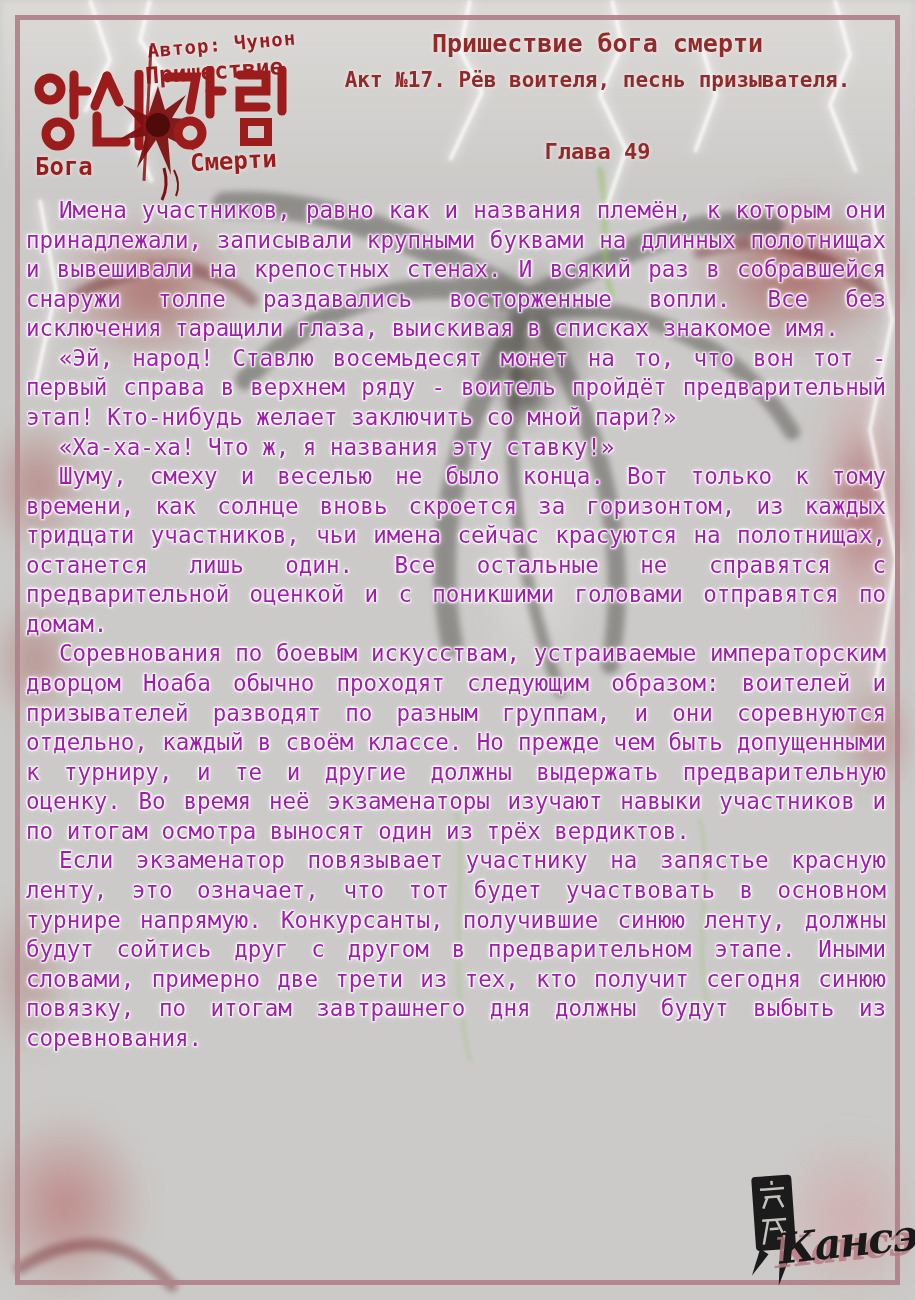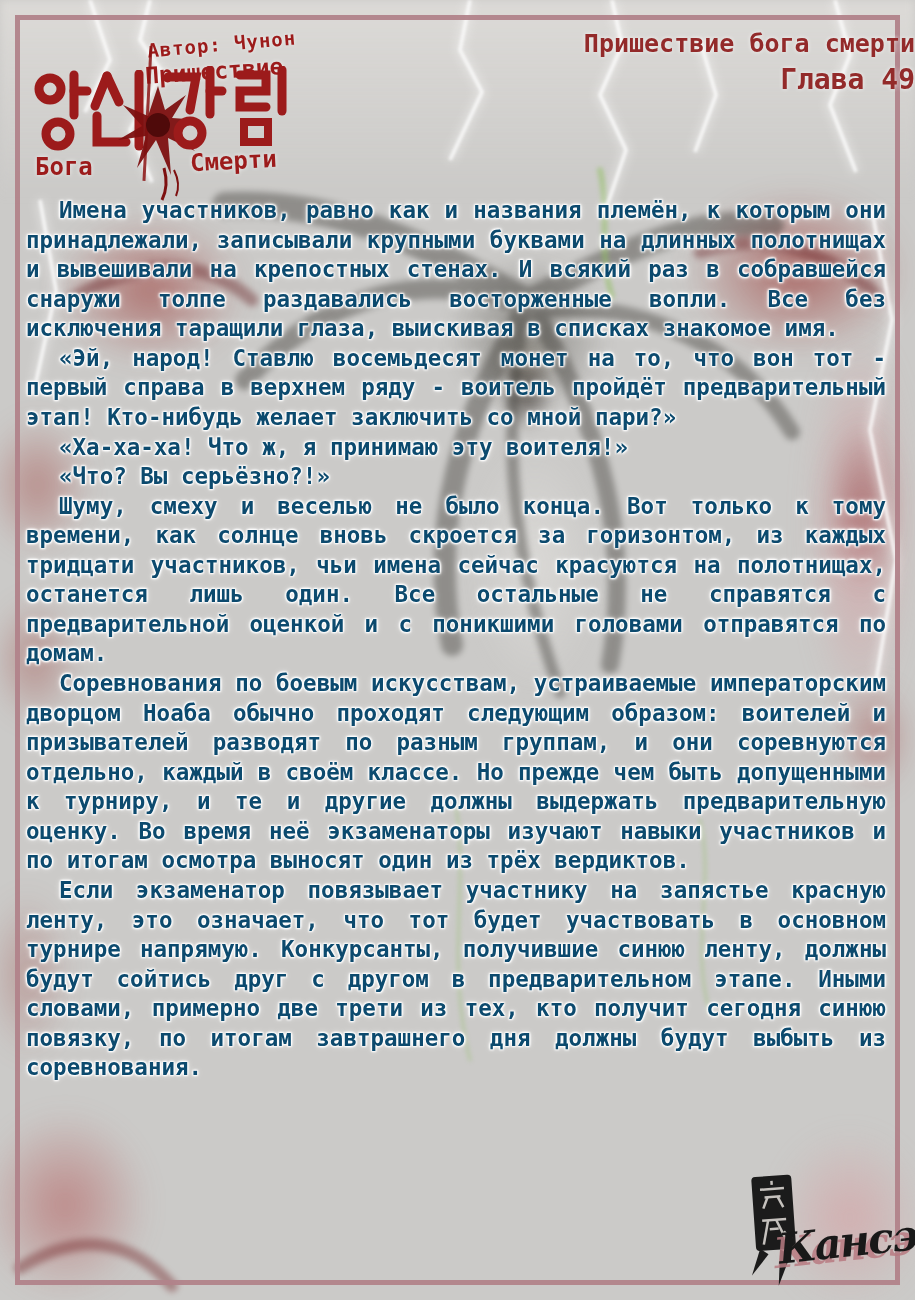--- a/index.html
+++ b/index.html
@@ -35,29 +35,29 @@
   .logo .author{position:absolute;left:122px;top:8px;font-size:19px;font-weight:700;transform:rotate(-5deg);white-space:nowrap;letter-spacing:1px;}
   .logo .ru-top{position:absolute;left:120px;top:33px;font-size:23px;font-weight:700;transform:rotate(-4deg);white-space:nowrap;}
   .logo .hangul-left{position:absolute;left:8px;top:45px;}
   .logo .hangul-right{position:absolute;left:135px;top:41px;}
   .logo .slash{position:absolute;left:121px;top:21px;width:3px;height:135px;background:#8c1414;transform:rotate(3deg);opacity:.85;}
   .logo .splat{position:absolute;left:83px;top:53px;}
   .logo .ru-bl{position:absolute;left:10px;top:128px;font-size:24px;font-weight:700;}
   .logo .ru-br{position:absolute;left:165px;top:122px;font-size:24px;font-weight:700;transform:rotate(-3deg);}
   .logo .rtxt{text-shadow:0 0 4px rgba(255,255,255,.7);}
   
-  .header{position:absolute;left:280px;top:26px;width:635px;z-index:7;text-align:right;
+  .header{position:absolute;left:280px;top:26px;width:635px;z-index:7;text-align:center;
     color:#932a2a;font-weight:700;text-shadow:0 0 4px rgba(255,255,255,.75);}
   .header .t1{font-size:25px;line-height:36px;}
   .header .t2{font-size:21px;line-height:36px;}
-  .header .t3{font-size:28px;line-height:36px;}
+  .header .t3{font-size:22px;line-height:36px;margin-top:36px;}
   .header .t4{font-size:22px;line-height:36px;margin-top:8px;}
   
   .bodytext{position:absolute;left:26px;top:196px;width:860px;z-index:7;
-    color:#0c4a6e;font-weight:700;font-size:22.5px;line-height:29.57px;
+    color:#a21caf;font-weight:400;font-size:22.5px;line-height:29.57px;
     text-align:justify;
     text-shadow:1px 1px 2px #fff,-1px -1px 2px #fff,1px -1px 2px #fff,-1px 1px 2px #fff,0 0 6px rgba(255,255,255,.85);}
   .bodytext p{margin:0;text-indent:33px;}
   
   .stamp{position:absolute;left:742px;top:1168px;width:180px;height:135px;z-index:8;}
   .stamp .sig{position:absolute;left:36px;top:48px;font-family:"DejaVu Serif",serif;
     font-style:italic;font-weight:700;font-size:42px;color:#191919;white-space:nowrap;
     transform:rotate(-6deg);letter-spacing:-2px;
     text-shadow:-5px 4px 0 rgba(183,122,129,.85);}
 </style>
@@ -176,28 +176,28 @@
         </g>
       </svg>
     </span>
 
     <div class="ru-bl rtxt">Бога</div>
     <div class="ru-br rtxt">Смерти</div>
   </div>
 
   <div class="header">
     <div class="t1">Пришествие бога смерти</div>
+    <div class="t2">Акт №17. Рёв воителя, песнь призывателя.</div>
     <div class="t3">Глава 49</div>
   </div>
 
   <div class="bodytext">
     <p>Имена участников, равно как и названия племён, к которым они принадлежали, записывали крупными буквами на длинных полотнищах и вывешивали на крепостных стенах. И всякий раз в собравшейся снаружи толпе раздавались восторженные вопли. Все без исключения таращили глаза, выискивая в списках знакомое имя.</p>
     <p>«Эй, народ! Ставлю восемьдесят монет на то, что вон тот - первый справа в верхнем ряду - воитель пройдёт предварительный этап! Кто-нибудь желает заключить со мной пари?»</p>
-    <p>«Ха-ха-ха! Что ж, я принимаю эту воителя!»</p>
-    <p>«Что? Вы серьёзно?!»</p>
+    <p>«Ха-ха-ха! Что ж, я названия эту ставку!»</p>
     <p>Шуму, смеху и веселью не было конца. Вот только к тому времени, как солнце вновь скроется за горизонтом, из каждых тридцати участников, чьи имена сейчас красуются на полотнищах, останется лишь один. Все остальные не справятся с предварительной оценкой и с поникшими головами отправятся по домам.</p>
     <p>Соревнования по боевым искусствам, устраиваемые императорским дворцом Ноаба обычно проходят следующим образом: воителей и призывателей разводят по разным группам, и они соревнуются отдельно, каждый в своём классе. Но прежде чем быть допущенными к турниру, и те и другие должны выдержать предварительную оценку. Во время неё экзаменаторы изучают навыки участников и по итогам осмотра выносят один из трёх вердиктов.</p>
     <p>Если экзаменатор повязывает участнику на запястье красную ленту, это означает, что тот будет участвовать в основном турнире напрямую. Конкурсанты, получившие синюю ленту, должны будут сойтись друг с другом в предварительном этапе. Иными словами, примерно две трети из тех, кто получит сегодня синюю повязку, по итогам завтрашнего дня должны будут выбыть из соревнования.</p>
   </div>
 
   <div class="stamp">
     <span title="完成">
       <svg width="70" height="135" viewBox="0 0 70 135">
         <g transform="rotate(-4 30 50)">
           <rect x="12" y="8" width="40" height="74" rx="4" fill="#1b1b1b"></rect>

